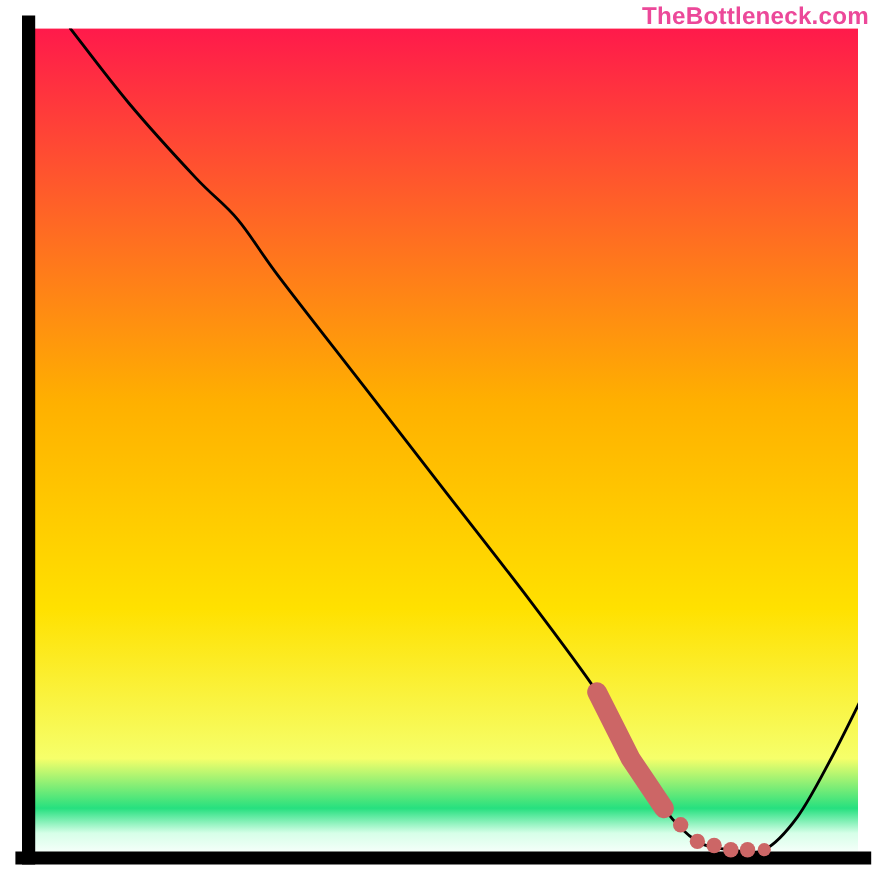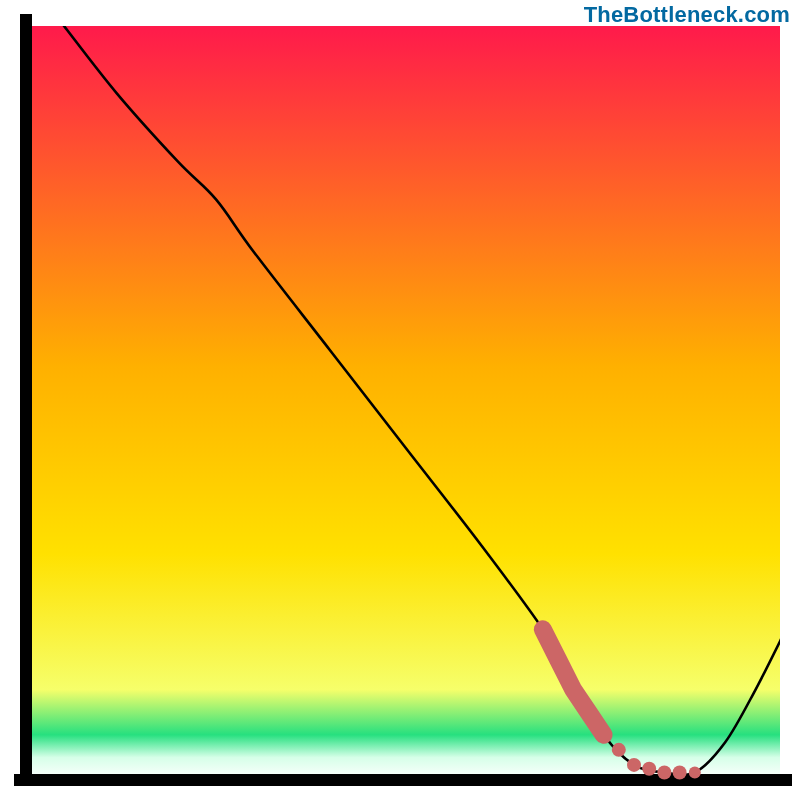--- a/index.html
+++ b/index.html
@@ -15,21 +15,21 @@
     position: relative;
     width: 800px;
     height: 800px;
   }
   .watermark {
     position: absolute;
     top: 2px;
     right: 10px;
     font-size: 22px;
     font-weight: bold;
-    color: #0369a1;
+    color: #ec4899;
     letter-spacing: 0.2px;
     z-index: 5;
   }
   svg.chart {
     position: absolute;
     left: 0; top: 0;
     width: 800px;
     height: 800px;
   }
 </style>

